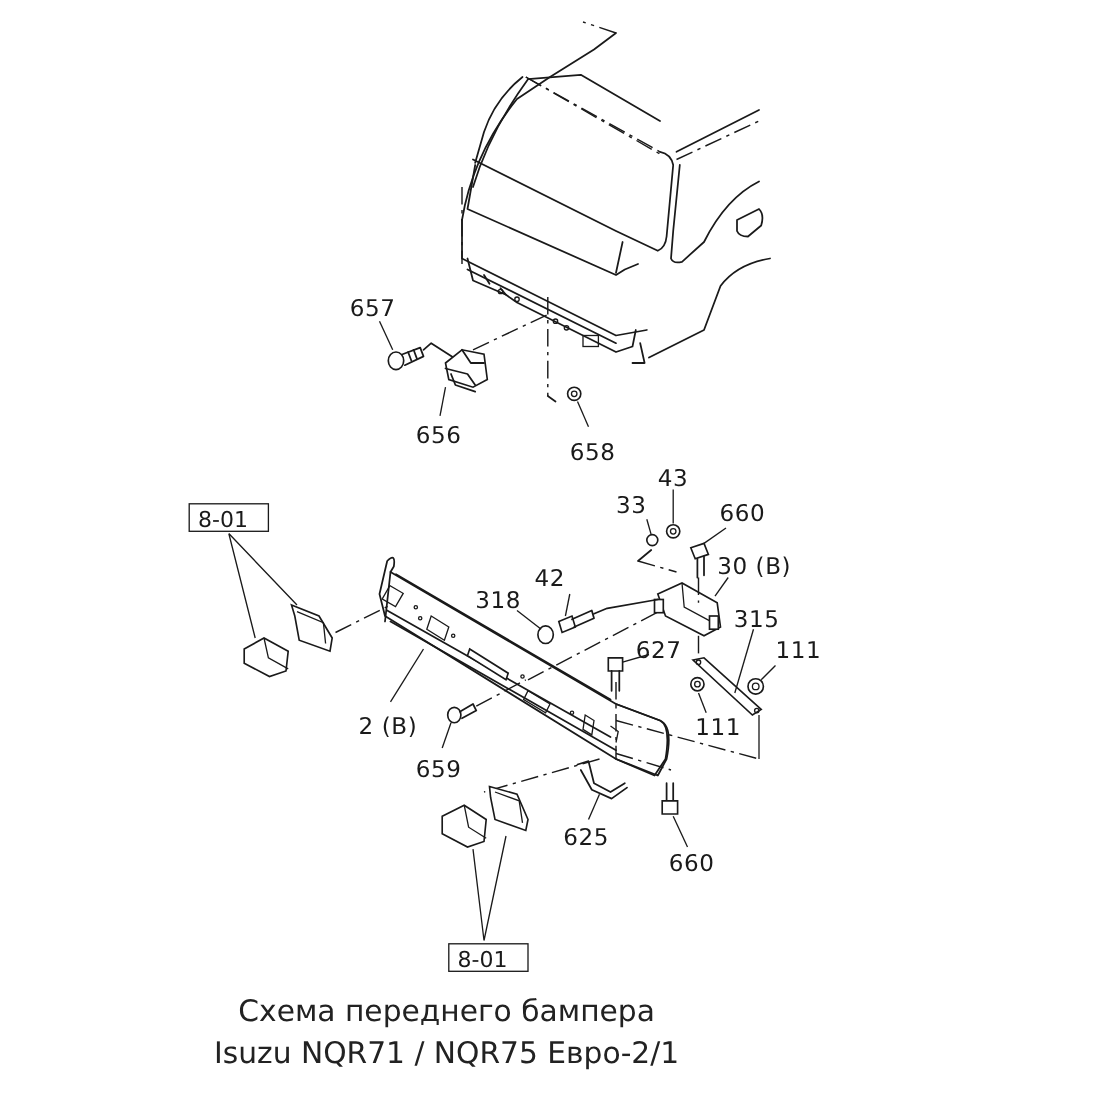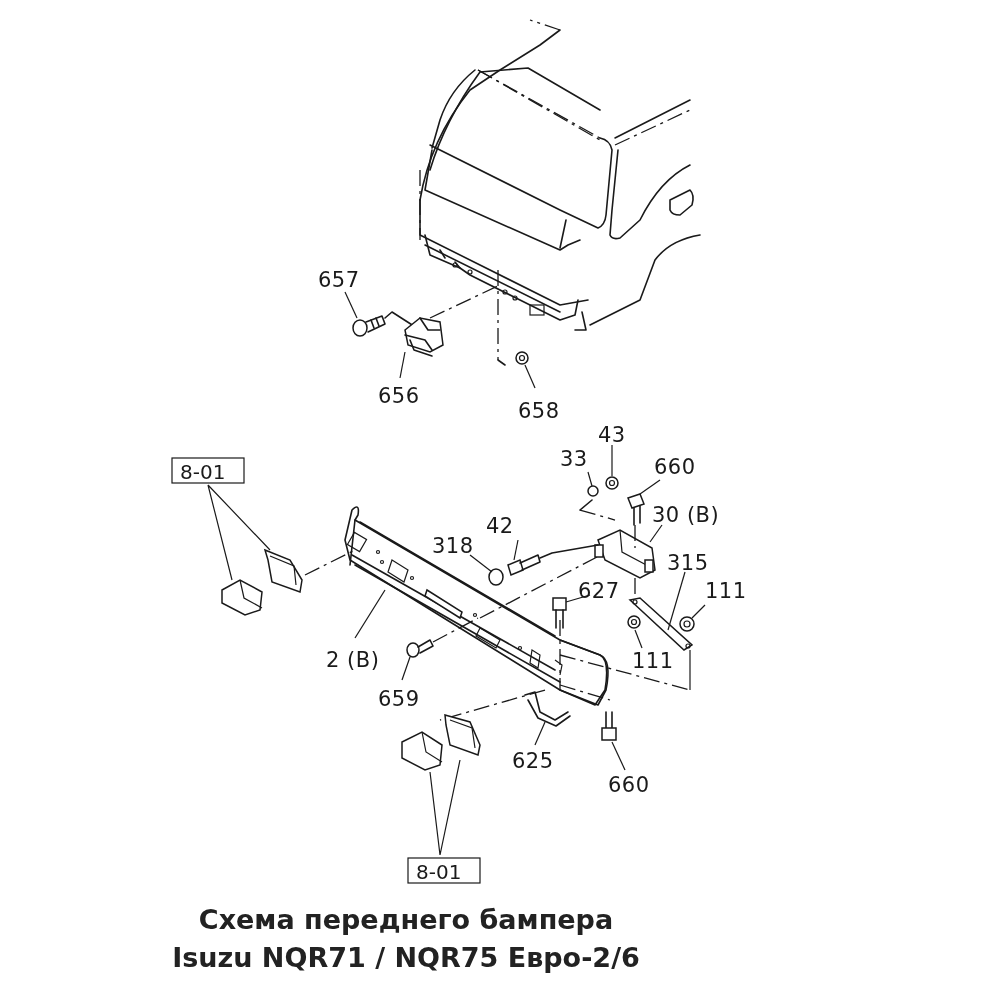--- a/index.html
+++ b/index.html
@@ -4,21 +4,21 @@
 <style>
   html, body { margin: 0; padding: 0; background: #ffffff; }
   body { width: 1000px; height: 1000px; position: relative; overflow: hidden; font-family: "DejaVu Sans", sans-serif; }
   #diagram { position: absolute; left: 0; top: 0; width: 1000px; height: 1000px; }
   .ln { fill: none; stroke: #1a1a1a; stroke-width: 1.6; stroke-linejoin: round; stroke-linecap: round; }
   .thin { fill: none; stroke: #1a1a1a; stroke-width: 1.2; }
   .dash { fill: none; stroke: #1a1a1a; stroke-width: 1.3; stroke-dasharray: 16 5 3 5; }
   .fillw { fill: #ffffff; stroke: #1a1a1a; stroke-width: 1.5; }
   .lbl { font-family: "DejaVu Sans", sans-serif; font-size: 21px; fill: #1a1a1a; letter-spacing: 0.5px; }
   .boxlbl { font-family: "DejaVu Sans", sans-serif; font-size: 20px; fill: #1a1a1a; }
-  .caption { position: absolute; left: 0; width: 812px; text-align: center; font-family: "DejaVu Sans", sans-serif; font-size: 27px; color: #222; line-height: 36px; font-weight: bold; }
+  .caption { position: absolute; left: 0; width: 812px; text-align: center; font-family: "DejaVu Sans", sans-serif; font-size: 27px; color: #222; line-height: 36px; }
   #cap1 { top: 902px; }
   #cap2 { top: 940px; }
 </style>
 </head>
 <body>
 
 <svg id="diagram" viewBox="0 0 1000 1000" xmlns="http://www.w3.org/2000/svg">
 
   <g>
     <path class="ln" d="M420 200 Q430 140 470 90 L500 70 L540 45 L560 30"></path>
@@ -216,13 +216,13 @@
   <text class="lbl" x="578" y="598">627</text>
   <text class="lbl" x="705" y="598">111</text>
   <text class="lbl" x="632" y="668">111</text>
   <text class="lbl" x="326" y="667">2 (B)</text>
   <text class="lbl" x="378" y="706">659</text>
   <text class="lbl" x="512" y="768">625</text>
   <text class="lbl" x="608" y="792">660</text>
 </svg>
 
 <div class="caption" id="cap1">Схема переднего бампера</div>
-<div class="caption" id="cap2">Isuzu NQR71 / NQR75 Евро-2/6</div>
+<div class="caption" id="cap2">Isuzu NQR71 / NQR75 Евро-2/1</div>
 
 </body></html>

